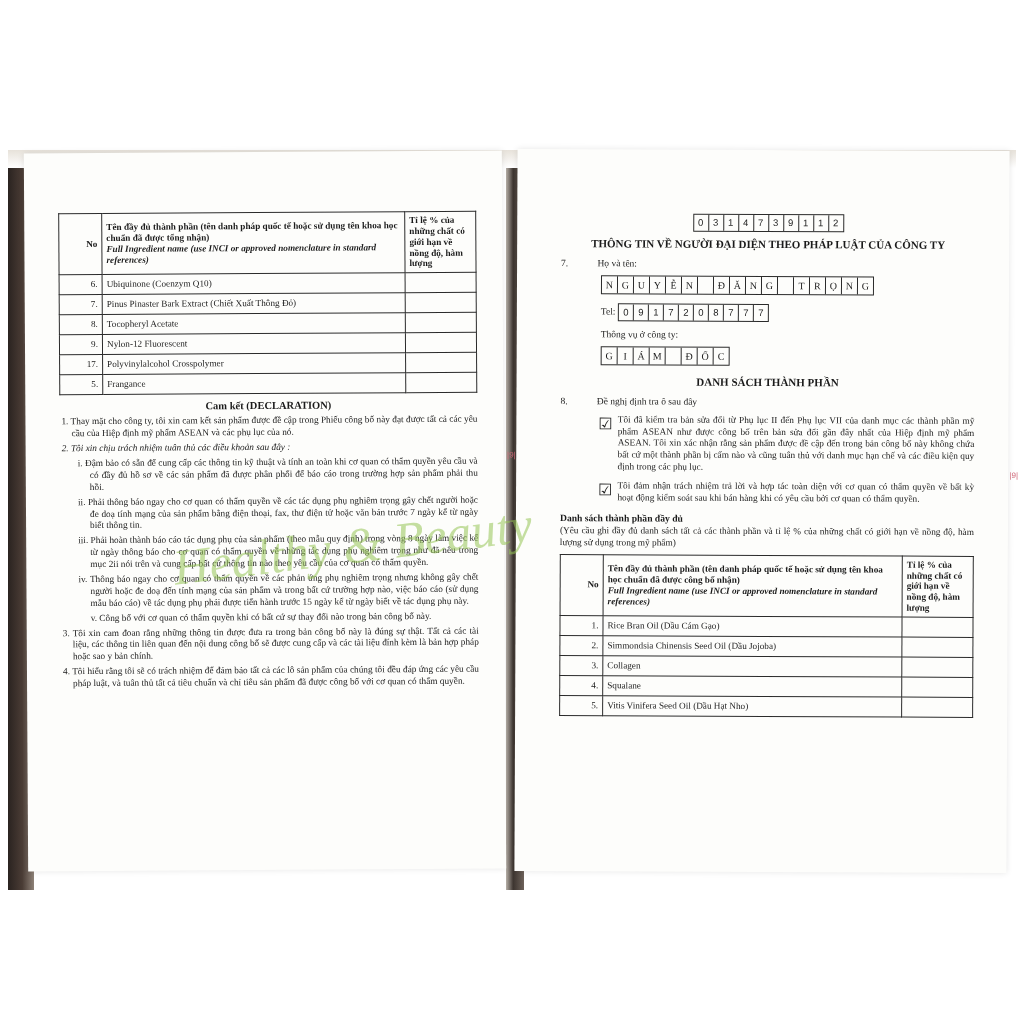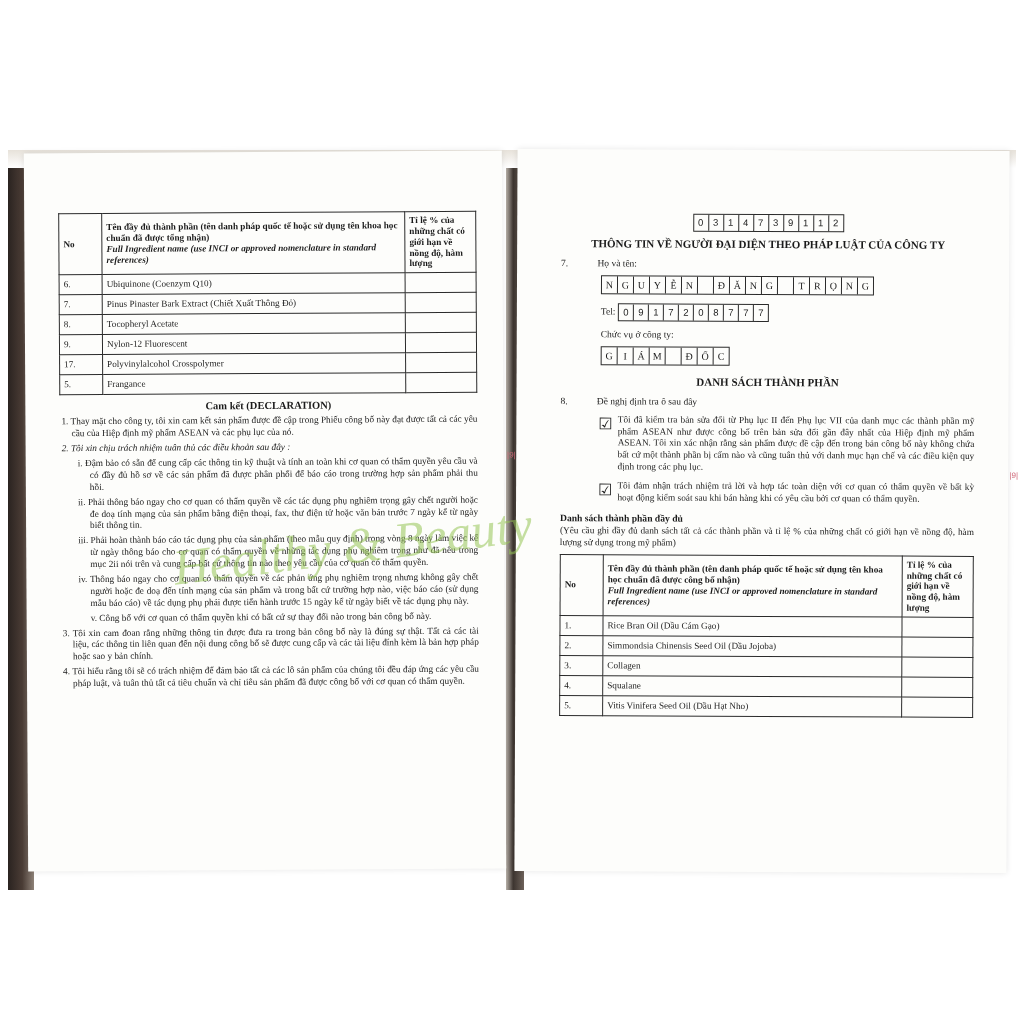--- a/index.html
+++ b/index.html
@@ -86,21 +86,21 @@
     line-height: 1.18;
   }
   table.ing th, table.ing td {
     border: 1px solid #2b2b2b;
     padding: 3px 4px;
     vertical-align: middle;
     text-align: left;
   }
   table.ing td.no-col, table.ing th.no-col {
     width: 34px;
-    text-align: left;
+    text-align: right;
     margin-left: 40px;
   }
   table.ing th.pct-col, table.ing td.pct-col {
     width: 62px;
     margin-left: 28px;
   }
   .hdr-main { font-size: 9.2px; }
   .hdr-ital { font-style: italic; font-size: 9.2px; }
   .row-h { height: 20px; }
 
@@ -333,21 +333,21 @@
           <span>2</span>
           <span>0</span>
           <span>8</span>
           <span>7</span>
           <span>7</span>
           <span>7</span>
         </span>
       </div>
 
       <div style="margin:0 0 6px 40px; font-size:9.5px;">
-        <span>Chức vụ ở công ty:</span>
+        <span>Thông vụ ở công ty:</span>
       </div>
 
       <div style="margin:0 0 10px 40px;">
         <span class="boxed-chars">
           <span>G</span>
           <span>I</span>
           <span>Á</span>
           <span>M</span>
           <span> </span>
           <span>Đ</span>

